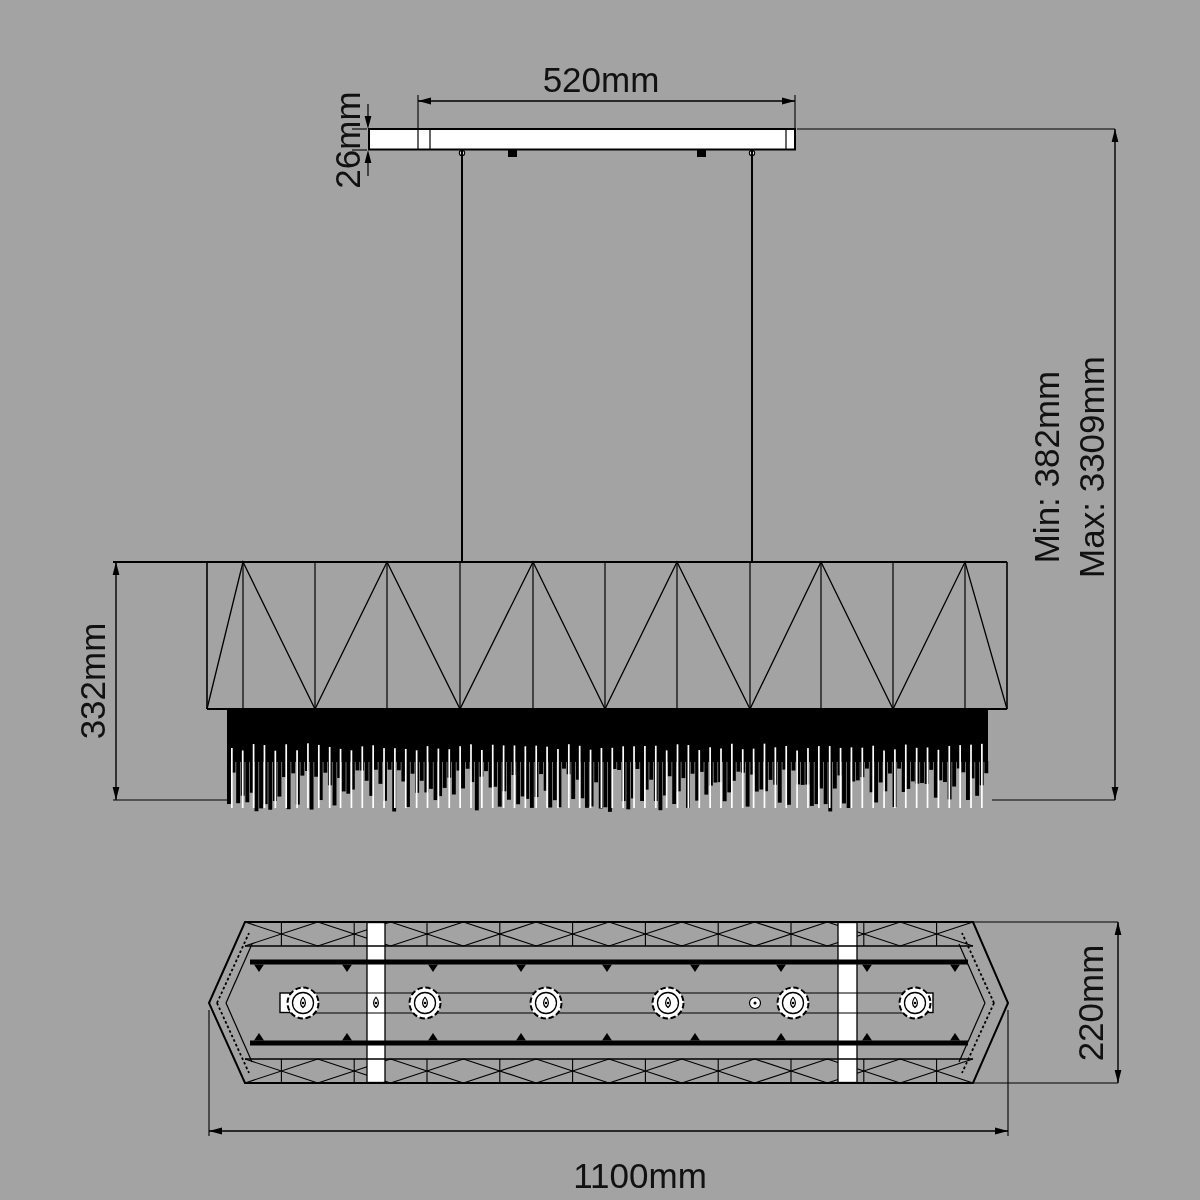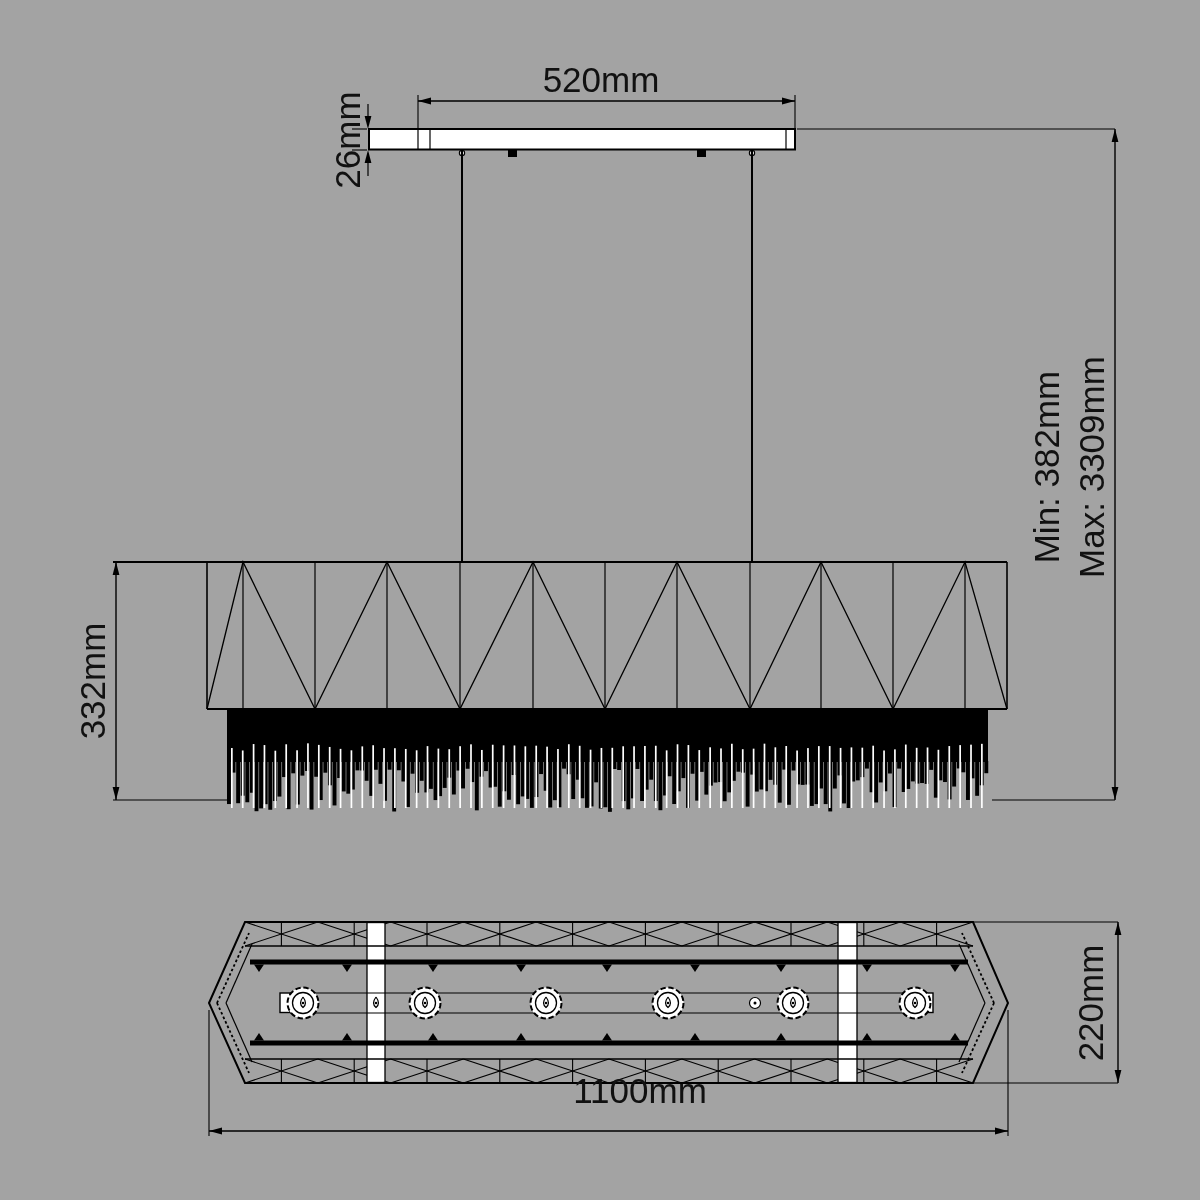--- a/index.html
+++ b/index.html
@@ -437,15 +437,15 @@
       <line x1="209" y1="1131" x2="1008" y2="1131" stroke="#000000" stroke-width="1.4"></line>
       <polygon points="209,1131 222,1127.6 222,1134.4" fill="#000000"></polygon>
       <polygon points="1008,1131 995,1127.6 995,1134.4" fill="#000000"></polygon>
     </svg>
 
   <div class="dim" style="left:601px;top:79px">520mm</div>
   <div class="dim rot" style="left:347px;top:140px">26mm</div>
   <div class="dim rot" style="left:92px;top:681px">332mm</div>
   <div class="dim rot" style="left:1046px;top:467px">Min: 382mm</div>
   <div class="dim rot" style="left:1091px;top:467px">Max: 3309mm</div>
-  <div class="dim" style="left:640px;top:1090px">1100mm</div>
+  <div class="dim" style="left:640px;top:1175px">1100mm</div>
   <div class="dim rot" style="left:1090px;top:1003px">220mm</div>
 </div>
 
 </body></html>

